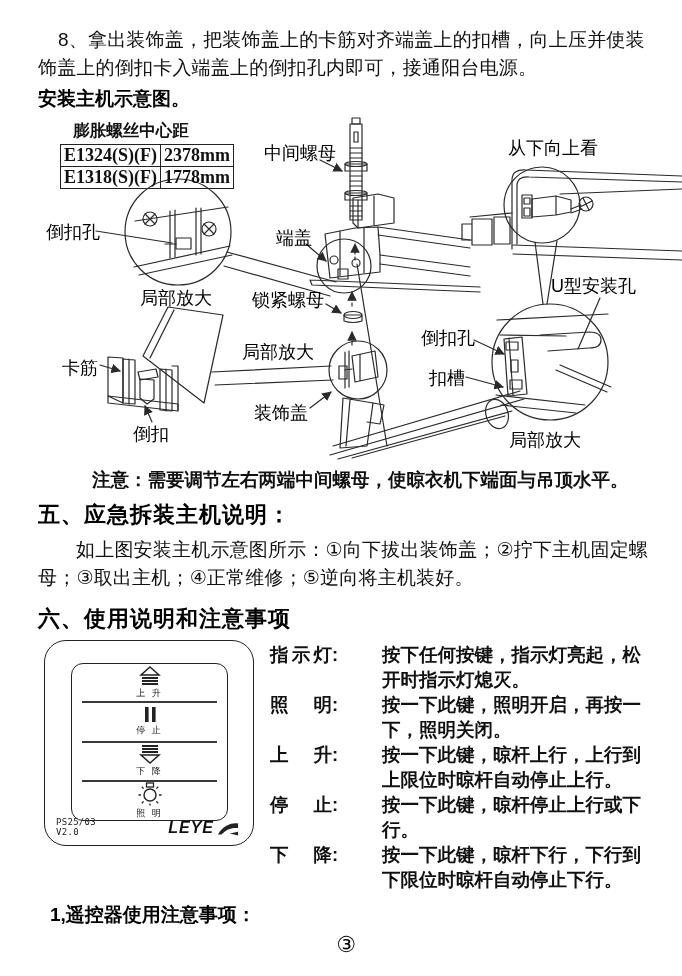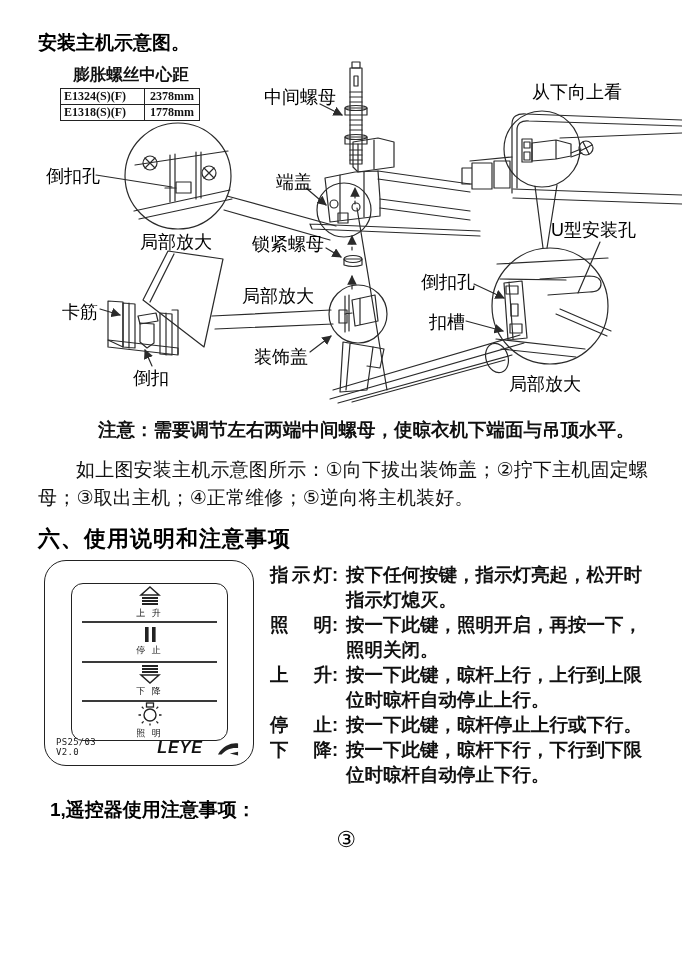--- a/index.html
+++ b/index.html
@@ -9,30 +9,30 @@
     font-family:"Liberation Sans","DejaVu Sans",sans-serif;
     padding:26px 28px 0 38px;box-sizing:border-box;
   }
   .body-text{font-size:19px;line-height:28px;margin:0;letter-spacing:.2px;}
   .para8{text-indent:20px;}
   .indent2{text-indent:38px;}
   h2,h3,h4{margin:0;color:#000;}
   .h-diagram{font-size:19px;font-weight:bold;margin:4px 0 0;}
   .h-section{font-size:22px;font-weight:bold;margin:8px 0 6px;letter-spacing:1px;}
   .h-sub{font-size:19px;font-weight:bold;margin:10px 12px 4px;}
-  .note{font-size:18.5px;font-weight:bold;margin:14px;padding-left:46px;line-height:24px;}
+  .note{font-size:18.5px;font-weight:bold;margin:8px;padding-left:46px;line-height:24px;}
   
   .diagram{position:relative;width:682px;height:346px;margin-left:-38px;margin-top:2px;padding-left:40px;}
   .diagram svg{position:absolute;left:0;top:0;}
   .dlabel{position:absolute;font-size:18px;white-space:nowrap;color:#000;}
   .exp-table{position:absolute;left:58px;top:6px;width:146px;}
   .exp-title{font-size:16.5px;font-weight:bold;text-align:center;margin-bottom:2px;white-space:nowrap;}
   .exp-table table{border-collapse:collapse;width:140px;margin-left:2px;}
   .exp-table td{
-    border:1.6px solid #222;font-size:12px;font-weight:bold;
+    border:1.6px solid #222;font-size:18px;font-weight:bold;
     padding:0 3px;height:14px;white-space:nowrap;
     font-family:"Liberation Serif","DejaVu Serif",serif;
   }
   .exp-table td.num{text-align:center;width:48px;}
   
   .usage{display:flex;margin-top:6px;align-items:flex-start;}
   .remote{
     position:relative;flex:0 0 210px;height:206px;margin-left:6px;
     border:1.6px solid #222;border-radius:22px;box-sizing:border-box;
   }
@@ -42,35 +42,36 @@
     display:flex;flex-direction:column;align-items:stretch;
   }
   .rbtn{flex:1;display:flex;flex-direction:column;align-items:center;justify-content:center;gap:1px;}
   .rbtn .blabel{font-size:9px;letter-spacing:2px;color:#111;white-space:nowrap;}
   .rsep{height:0;border-top:2.2px solid #3a3a3a;margin:0 10px;}
   .remote-model{
     position:absolute;left:11px;bottom:8px;font-size:9px;line-height:10px;
     font-family:"DejaVu Sans Mono",monospace;color:#222;letter-spacing:.3px;
   }
   .remote-brand{
-    position:absolute;right:14px;bottom:8px;display:flex;align-items:flex-end;gap:14px;
+    position:absolute;right:14px;bottom:8px;display:flex;align-items:flex-end;gap:3px;
     font-size:16px;font-weight:bold;font-style:italic;letter-spacing:1px;color:#111;
   }
   .usage-list{flex:1;margin-left:16px;padding-top:2px;}
   .usage-row{display:flex;font-size:18.5px;line-height:25px;font-weight:bold;}
   .usage-row .term{flex:0 0 62px;text-align:justify;text-align-last:justify;}
   .usage-row .colon{flex:0 0 14px;}
-  .usage-row .desc{flex:1;}
+  .usage-row .desc{flex:1;margin-left:36px;}
   .page-num{text-align:center;font-size:22px;margin-top:4px;color:#000;}
 </style>
 </head>
 <body>
 
 <div class="page">
 
+  <p class="body-text para8">8、拿出装饰盖，把装饰盖上的卡筋对齐端盖上的扣槽，向上压并使装饰盖上的倒扣卡入端盖上的倒扣孔内即可，接通阳台电源。</p>
 
   <h3 class="h-diagram">安装主机示意图。</h3>
 
   <div class="diagram">
     <svg width="682" height="346" viewBox="0 0 682 346">
       <defs>
         <marker id="arr" viewBox="0 0 10 10" refX="9" refY="5" markerWidth="8" markerHeight="8" orient="auto-start-reverse">
           <path d="M0,0 L10,5 L0,10 Z" fill="#2a2a2a"></path>
         </marker>
       </defs>
@@ -184,37 +185,38 @@
         </tr>
         <tr>
           <td>E1318(S)(F)</td>
           <td class="num">1778mm</td>
         </tr>
       </tbody>
         </table>
     </div>
 
     <span class="dlabel" style="left:264px;top:27px">中间螺母</span>
-    <span class="dlabel" style="left:532px;top:22px">从下向上看</span>
+    <span class="dlabel" style="left:508px;top:22px">从下向上看</span>
     <span class="dlabel" style="left:46px;top:106px">倒扣孔</span>
     <span class="dlabel" style="left:140px;top:172px">局部放大</span>
     <span class="dlabel" style="left:276px;top:112px">端盖</span>
     <span class="dlabel" style="left:252px;top:174px">锁紧螺母</span>
     <span class="dlabel" style="left:242px;top:226px">局部放大</span>
     <span class="dlabel" style="left:254px;top:287px">装饰盖</span>
     <span class="dlabel" style="left:62px;top:242px">卡筋</span>
     <span class="dlabel" style="left:133px;top:308px">倒扣</span>
     <span class="dlabel" style="left:551px;top:160px">U型安装孔</span>
     <span class="dlabel" style="left:421px;top:212px">倒扣孔</span>
     <span class="dlabel" style="left:429px;top:252px">扣槽</span>
     <span class="dlabel" style="left:509px;top:314px">局部放大</span>
   </div>
 
   <p class="note">注意：需要调节左右两端中间螺母，使晾衣机下端面与吊顶水平。</p>
 
+  <h2 class="h-section">五、应急拆装主机说明：</h2>
   <p class="body-text indent2">如上图安装主机示意图所示：①向下拔出装饰盖；②拧下主机固定螺母；③取出主机；④正常维修；⑤逆向将主机装好。</p>
 
   <h2 class="h-section" style="margin-top:12px">六、使用说明和注意事项</h2>
 
   <div class="usage">
     <div class="remote">
       <div class="remote-panel">
         <div class="rbtn">
           <svg width="24" height="20" viewBox="0 0 24 20">
             <polygon points="12,1 21,9 3,9" fill="#fff" stroke="#222" stroke-width="1.5"></polygon>

